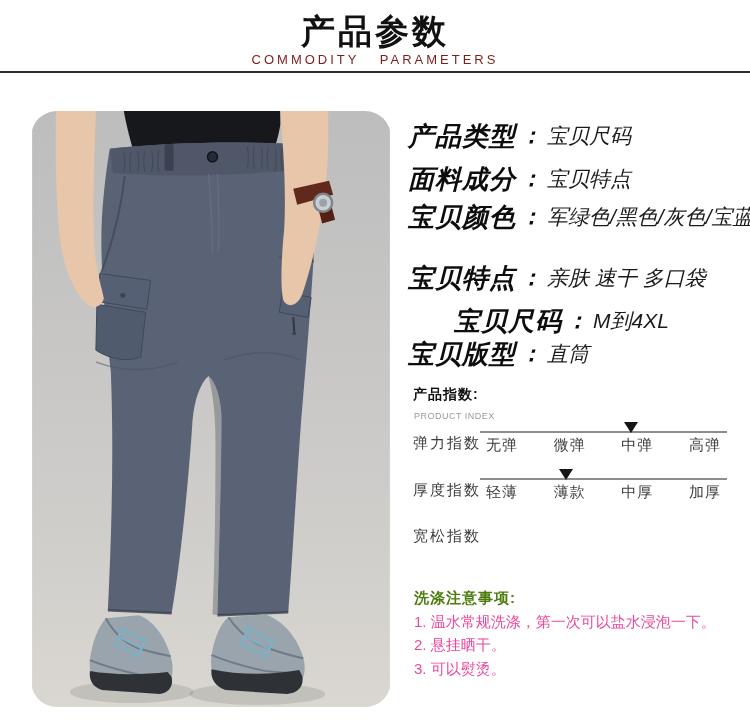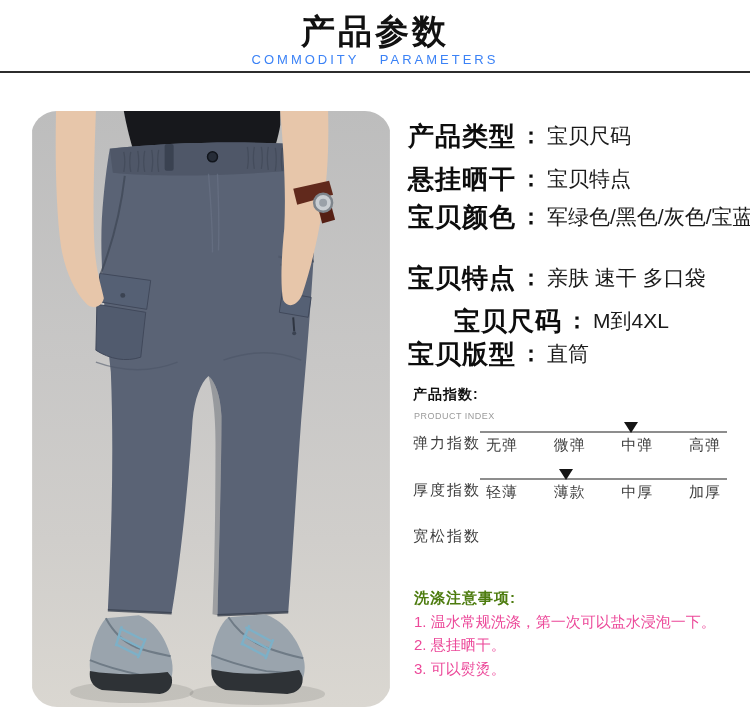--- a/index.html
+++ b/index.html
@@ -7,32 +7,32 @@
     position:relative;width:750px;height:728px;background:#ffffff;overflow:hidden;
     font-family:"Liberation Sans","DejaVu Sans",sans-serif;color:#111;
   }
   
   .hdr-title{
     position:absolute;top:10px;left:0;width:750px;text-align:center;
     font-size:34px;font-weight:700;letter-spacing:3px;color:#111;line-height:42px;
   }
   .hdr-sub{
     position:absolute;top:52px;left:0;width:750px;text-align:center;
-    font-size:13px;font-weight:500;letter-spacing:3px;word-spacing:14px;color:#3b82f6;
+    font-size:13px;font-weight:500;letter-spacing:3px;word-spacing:14px;color:#7f1d1d;
   }
   .hdr-rule{position:absolute;top:71px;left:0;width:750px;height:2px;background:#2c2c2c;}
   
   .photo{
     position:absolute;left:31px;top:111px;width:360px;height:596px;
     border-radius:26px;overflow:hidden;
   }
   .photo svg{display:block;}
   
   .rcol{position:absolute;left:408px;top:0;width:345px;height:728px;}
-  .spec-row{position:absolute;left:0;display:flex;align-items:center;height:36px;white-space:nowrap;}
+  .spec-row{position:absolute;left:0;display:flex;align-items:center;height:36px;white-space:nowrap;font-style:italic;}
   .spec-row.r0{top:118px;} .spec-row.r1{top:161px;} .spec-row.r2{top:199px;}
   .spec-row.r3{top:260px;} .spec-row.r4{top:303px;margin-left:46px;} .spec-row.r5{top:336px;}
   .spec-label{font-size:26px;font-weight:700;color:#0d0d0d;letter-spacing:1px;}
   .spec-colon{font-size:22px;font-weight:700;color:#0d0d0d;margin:0 5px 0 4px;}
   .spec-value{font-size:21px;font-weight:500;color:#1a1a1a;}
   
   .idx-title{position:absolute;left:5px;top:386px;font-size:14px;font-weight:700;letter-spacing:1px;color:#101010;}
   .idx-sub{position:absolute;left:6px;top:411px;font-size:9px;letter-spacing:0.5px;color:#9a9a9a;}
   .idx-row{position:absolute;left:0;width:345px;height:34px;}
   .idx-row.i0{top:424px;} .idx-row.i1{top:471px;} .idx-row.i2{top:517px;}
@@ -184,21 +184,21 @@
   </div>
 
   <div class="rcol">
 
     <div class="spec-row r0">
       <span class="spec-label">产品类型</span>
         <span class="spec-colon">：</span>
         <span class="spec-value">宝贝尺码</span>
     </div>
     <div class="spec-row r1">
-      <span class="spec-label">悬挂晒干</span>
+      <span class="spec-label">面料成分</span>
         <span class="spec-colon">：</span>
         <span class="spec-value">宝贝特点</span>
     </div>
     <div class="spec-row r2">
       <span class="spec-label">宝贝颜色</span>
         <span class="spec-colon">：</span>
         <span class="spec-value">军绿色/黑色/灰色/宝蓝色</span>
     </div>
     <div class="spec-row r3">
       <span class="spec-label">宝贝特点</span>

